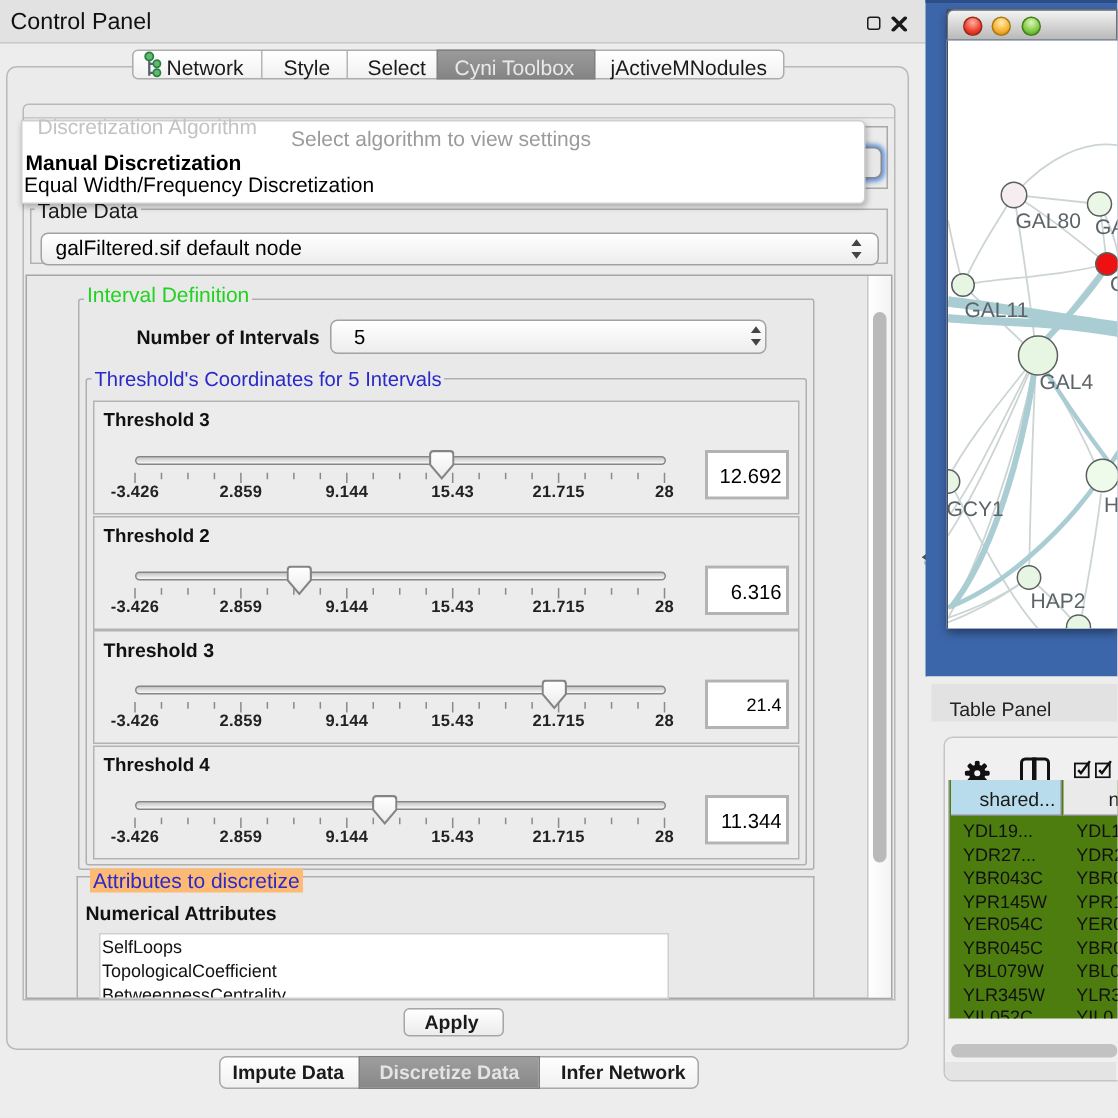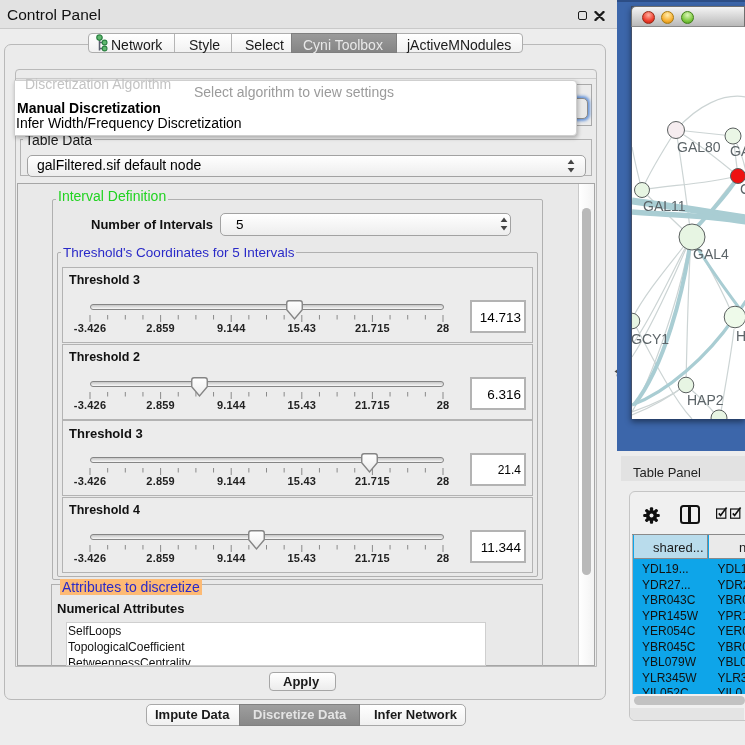--- a/index.html
+++ b/index.html
@@ -108,21 +108,21 @@
       <svg class="abs" style="left:285.5px;top:300px;" width="17" height="20" viewBox="0 0 17 20">
         <path d="M3 0.75 L14 0.75 Q16.25 0.75 16.25 3 L16.25 9.8 L8.5 18.9 L0.75 9.8 L0.75 3 Q0.75 0.75 3 0.75 Z" fill="url(#g0)" stroke="#848484" stroke-width="1.4"></path>
         <defs>
           <linearGradient id="g0" x1="0" y1="0" x2="0" y2="1">
             <stop offset="0" stop-color="#ffffff"></stop>
             <stop offset="1" stop-color="#ebebeb"></stop>
           </linearGradient>
         </defs>
       </svg>
       <div class="abs" style="left:470px;top:300px;width:56px;height:33px;background:#fff;border:2px solid #b3b3b3;box-sizing:border-box;"></div>
-      <div class="txt" style="left:470px;top:310px;width:51px;text-align:right;font-size:13.5px;color:#000;">14.713</div>
+      <div class="txt" style="left:470px;top:310px;width:51px;text-align:right;font-size:13.5px;color:#000;">12.692</div>
       <div class="abs" style="left:62px;top:343.5px;width:471px;height:76px;border:1px solid #b3b3b3;box-sizing:border-box;background:#ececec;"></div>
       <div class="txt" style="left:69px;top:349.5px;font-size:12.5px;font-weight:bold;color:#111;">Threshold 2</div>
       <div class="abs" style="left:90px;top:380.5px;width:354px;height:6px;background:linear-gradient(#c6c6c6,#f8f8f8);border:1px solid #858585;border-radius:3px;box-sizing:border-box;"></div>
       <svg class="abs" style="left:0;top:391.5px;" width="460" height="8" viewBox="0 0 460 8">
         <line x1="90" y1="0" x2="90" y2="7" stroke="#8a8a8a" stroke-width="1"></line>
         <line x1="107.65" y1="0" x2="107.65" y2="4.5" stroke="#8a8a8a" stroke-width="1"></line>
         <line x1="125.3" y1="0" x2="125.3" y2="4.5" stroke="#8a8a8a" stroke-width="1"></line>
         <line x1="142.95" y1="0" x2="142.95" y2="4.5" stroke="#8a8a8a" stroke-width="1"></line>
         <line x1="160.6" y1="0" x2="160.6" y2="7" stroke="#8a8a8a" stroke-width="1"></line>
         <line x1="178.25" y1="0" x2="178.25" y2="4.5" stroke="#8a8a8a" stroke-width="1"></line>
@@ -244,21 +244,21 @@
         </defs>
       </svg>
       <div class="abs" style="left:470px;top:529.5px;width:56px;height:33px;background:#fff;border:2px solid #b3b3b3;box-sizing:border-box;"></div>
       <div class="txt" style="left:470px;top:539.5px;width:51px;text-align:right;font-size:13.5px;color:#000000;">11.344</div>
     </div>
 
   <div class="abs" style="left:51px;top:584px;width:492px;height:82px;border:1px solid #b0b0b0;border-top:1px solid #b0b0b0;box-sizing:border-box;border-bottom:none;"></div>
   <div class="txt" style="left:60px;top:579px;font-size:14px;color:#2a2ac8;background:#fdba74;padding:0 2px;">Attributes to discretize</div>
   <div class="txt" style="left:57px;top:601px;font-size:13px;font-weight:bold;color:#111;">Numerical Attributes</div>
 
-  <div class="abs" style="left:65.5px;top:622px;width:420px;height:44px;background:#ffffff;border:1px solid #cfcfcf;box-sizing:border-box;overflow:hidden;">
+  <div class="abs" style="left:65.5px;top:622px;width:380px;height:44px;background:#ffffff;border:1px solid #cfcfcf;box-sizing:border-box;overflow:hidden;">
     <div class="txt" style="left:1.5px;top:1px;font-size:12px;color:#111;">SelfLoops</div>
     <div class="txt" style="left:1.5px;top:17px;font-size:12px;color:#111;">TopologicalCoefficient</div>
     <div class="txt" style="left:1.5px;top:33px;font-size:12px;color:#111;">BetweennessCentrality</div>
     <div class="abs" style="left:452.5px;top:-2px;width:9px;height:48px;background:#b8b8b8;border-radius:4.5px;"></div>
   </div>
 
   <div class="abs" style="left:269px;top:672px;width:67px;height:19px;background:linear-gradient(#ffffff,#ececec);border:1px solid #a6a6a6;border-radius:4px;box-sizing:border-box;"></div>
   <div class="txt" style="left:283px;top:674px;font-size:13px;font-weight:bold;color:#1a1a1a;">Apply</div>
 
   <div class="abs" style="left:146px;top:704px;width:320px;height:22px;background:linear-gradient(#ffffff,#f0f0f0);border:1px solid #a8a8a8;border-radius:5px;box-sizing:border-box;"></div>
@@ -269,21 +269,21 @@
 
   <svg class="abs" style="left:614px;top:367px;" width="7" height="10" viewBox="0 0 7 10">
       <path d="M0.5 4.5 L4.5 1.5 L5.5 4 L3.5 6.5 Z" fill="#4a4a4a"></path>
       <path d="M2 6.5 L3.5 9 L2.5 9.5 Z" fill="#9a9a9a"></path>
     </svg>
 
   <div class="abs" style="left:14px;top:80px;width:563px;height:56px;background:#ffffff;border:1px solid #cfcfcf;border-radius:0 4px 4px 0;box-shadow:1px 2px 4px rgba(0,0,0,0.28);box-sizing:border-box;"></div>
   <div class="txt" style="left:25px;top:76px;font-size:14px;color:#c3c3c3;">Discretization Algorithm</div>
   <div class="txt" style="left:194px;top:84px;font-size:14px;color:#9b9b9b;">Select algorithm to view settings</div>
   <div class="txt" style="left:17px;top:100px;font-size:14px;font-weight:bold;color:#000;">Manual Discretization</div>
-  <div class="txt" style="left:16px;top:115px;font-size:14px;color:#000;">Infer Width/Frequency Discretization</div>
+  <div class="txt" style="left:16px;top:115px;font-size:14px;color:#000;">Equal Width/Frequency Discretization</div>
 </div>
 
 <div class="abs" style="left:617px;top:0;width:128px;height:451px;background:#3c66aa;border-top:2px solid #2c4d85;box-sizing:border-box;"></div>
 
 <div class="abs" style="left:631px;top:6px;width:114px;height:413px;border:1px solid #3f4a5f;box-sizing:border-box;box-shadow:0 3px 6px rgba(0,0,0,0.45);"></div>
 <div class="abs" style="left:631px;top:6px;width:114px;height:21px;background:linear-gradient(#f4f4f4,#b9b9b9);border:1px solid #6f6f6f;border-bottom:1px solid #8a8a8a;border-radius:5px 0 0 0;box-sizing:border-box;"></div>
 <div class="abs" style="left:642px;top:11px;width:11px;height:11px;border-radius:50%;background:radial-gradient(circle at 50% 28%,#ffb0a0,#ee3a2a 62%,#b02010);border:0.5px solid #952a18;"></div>
 <div class="abs" style="left:661px;top:11px;width:11px;height:11px;border-radius:50%;background:radial-gradient(circle at 50% 28%,#ffedad,#f7ae2e 62%,#c07c0a);border:0.5px solid #a87b10;"></div>
 <div class="abs" style="left:681px;top:11px;width:11px;height:11px;border-radius:50%;background:radial-gradient(circle at 50% 28%,#dcf5b8,#7cc83e 62%,#45941c);border:0.5px solid #417f18;"></div>
 
@@ -370,21 +370,21 @@
 <svg class="abs" style="left:716px;top:506px;" width="12" height="13" viewBox="0 0 12 13">
   <rect x="0.6" y="3" width="9.2" height="9.2" fill="none" stroke="#111" stroke-width="1.2"></rect>
   <path d="M2.8 7.4 L4.6 9.4 L10.6 1.4" fill="none" stroke="#111" stroke-width="1.6"></path>
 </svg>
 <svg class="abs" style="left:730px;top:506px;" width="12" height="13" viewBox="0 0 12 13">
   <rect x="0.6" y="3" width="9.2" height="9.2" fill="none" stroke="#111" stroke-width="1.2"></rect>
   <path d="M2.8 7.4 L4.6 9.4 L10.6 1.4" fill="none" stroke="#111" stroke-width="1.6"></path>
 </svg>
 
 <div class="abs" style="left:632px;top:534px;width:113px;height:1px;background:#8a8a8a;"></div>
-<div class="abs" style="left:632px;top:535px;width:113px;height:159px;background:#0ea5e9;border-left:1px solid #b5b5b5;overflow:hidden;">
+<div class="abs" style="left:632px;top:520px;width:113px;height:159px;background:#4d7c0f;border-left:1px solid #b5b5b5;overflow:hidden;">
   <div class="abs" style="left:1px;top:0;width:74px;height:24px;background:#b9dcec;border-bottom:1px solid #8a8a8a;border-right:1px solid #8a8a8a;box-sizing:border-box;"></div>
   <div class="abs" style="left:76px;top:0;width:37px;height:24px;background:#eaeaea;border-bottom:1px solid #8a8a8a;box-sizing:border-box;"></div>
   <div class="txt" style="left:20px;top:5px;font-size:13px;color:#1a1a1a;">shared...</div>
   <div class="txt" style="left:106px;top:5px;font-size:13px;color:#1a1a1a;">na</div>
   <div id="rows">
       <div class="txt" style="left:9px;top:27px;font-size:12px;color:#111;">YDL19...</div>
       <div class="txt" style="left:84.5px;top:27px;font-size:12px;color:#111;">YDL1</div>
       <div class="txt" style="left:9px;top:42.55px;font-size:12px;color:#111;">YDR27...</div>
       <div class="txt" style="left:84.5px;top:42.55px;font-size:12px;color:#111;">YDR2</div>
       <div class="txt" style="left:9px;top:58.1px;font-size:12px;color:#111;">YBR043C</div>

